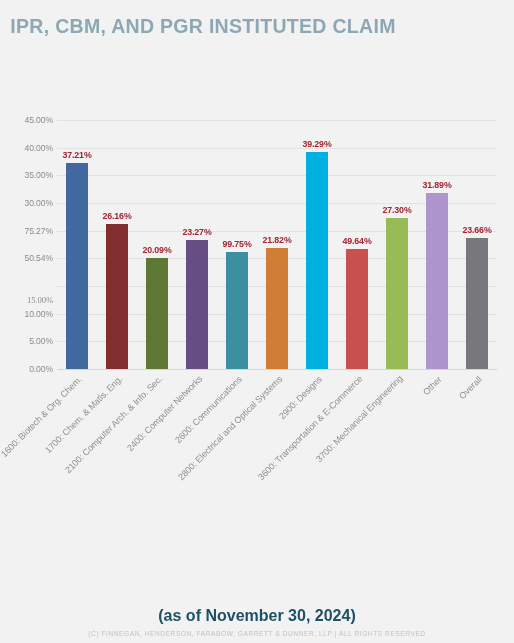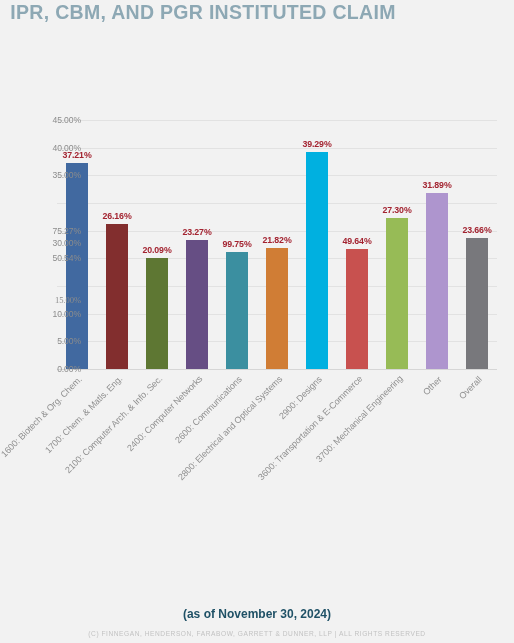--- a/index.html
+++ b/index.html
@@ -11,21 +11,21 @@
     height: 643px;
     background: #f2f2f2;
     font-family: "Liberation Sans", sans-serif;
     overflow: hidden;
     position: relative;
   }
 
   
   .title-block {
     position: absolute;
-    top: 0;
+    top: 14px;
     left: 0;
     width: 406px;
     text-align: center;
   }
   .title-line {
     color: #8da8b4;
     font-size: 19.5px;
     font-weight: bold;
     letter-spacing: 0.3px;
     line-height: 25px;
@@ -52,21 +52,20 @@
     background: #d6d6d6;
   }
   .ylabel {
     position: absolute;
     text-align: right;
     width: 52px;
     color: #8c8c8c;
     font-size: 8.6px;
     letter-spacing: -0.1px;
     transform: translateY(-50%);
-    padding-left: 28px;
   }
 
   
   .bar {
     position: absolute;
     bottom: 0;
   }
   .bar-value {
     position: absolute;
     color: #a32330;
@@ -91,21 +90,21 @@
   }
 
   
   .asof {
     position: absolute;
     top: 607px;
     left: 0;
     width: 514px;
     text-align: center;
     color: #1f5166;
-    font-size: 12px;
+    font-size: 16px;
     font-weight: bold;
   }
   .copyright {
     position: absolute;
     top: 630px;
     left: 0;
     width: 514px;
     text-align: center;
     color: #c2c2c2;
     font-size: 6.6px;
@@ -154,21 +153,21 @@
     <div class="bar" title="Overall: 23.66%" style="left: 409px; width: 22px; height: 130.919px; background: rgb(120, 120, 124);"></div>
     <div class="bar-value" style="left: 420px; bottom: 133.919px;">23.66%</div>
   </div>
 <div id="ylabels">
     <div class="ylabel" style="left: 1px; top: 369px;">0.00%</div>
     <div class="ylabel" style="left: 1px; top: 341.333px;">5.00%</div>
     <div class="ylabel" style="left: 1px; top: 313.667px;">10.00%</div>
     <div class="ylabel" style="left: 1px; top: 300px; font-family: Liberation Serif, serif;">15.00%</div>
     <div class="ylabel" style="left: 1px; top: 258.333px;">50.54%</div>
     <div class="ylabel" style="left: 1px; top: 230.667px;">75.27%</div>
-    <div class="ylabel" style="left: 1px; top: 203px; margin-top: 40px;">30.00%</div>
+    <div class="ylabel" style="left: 1px; top: 203px;">30.00%</div>
     <div class="ylabel" style="left: 1px; top: 175.333px;">35.00%</div>
     <div class="ylabel" style="left: 1px; top: 147.667px;">40.00%</div>
     <div class="ylabel" style="left: 1px; top: 120px;">45.00%</div>
   </div>
 <div id="xlabels">
     <div class="xlabel" style="left: -0.781746px; top: 451.782px;">1600: Biotech &amp; Org. Chem.</div>
     <div class="xlabel" style="left: 42.7538px; top: 448.246px;">1700: Chem. &amp; Matls. Eng.</div>
     <div class="xlabel" style="left: 62.9548px; top: 468.045px;">2100: Computer Arch. &amp; Info. Sec.</div>
     <div class="xlabel" style="left: 124.875px; top: 446.125px;">2400: Computer Networks</div>
     <div class="xlabel" style="left: 173.36px; top: 437.64px;">2600: Communications</div>

